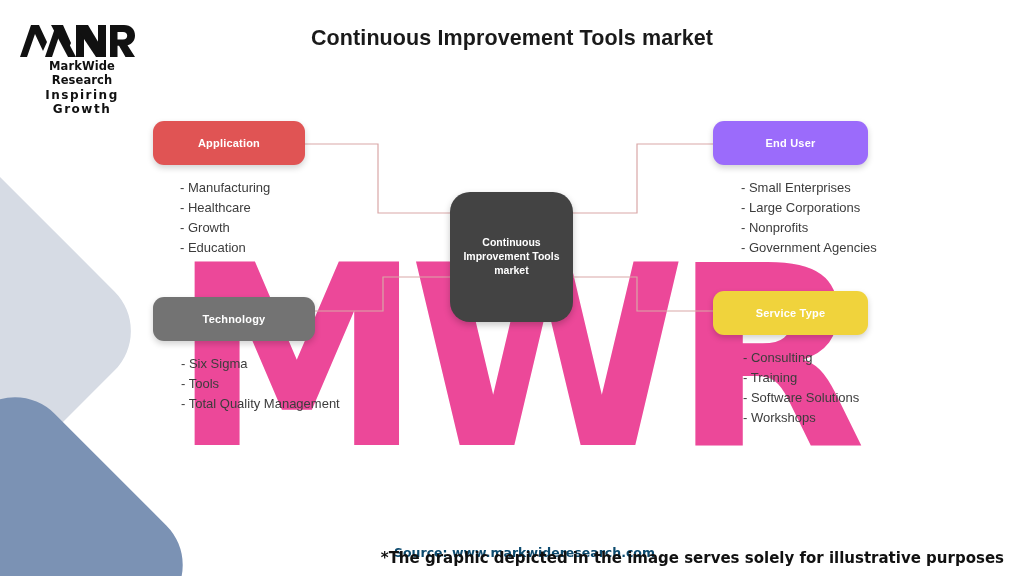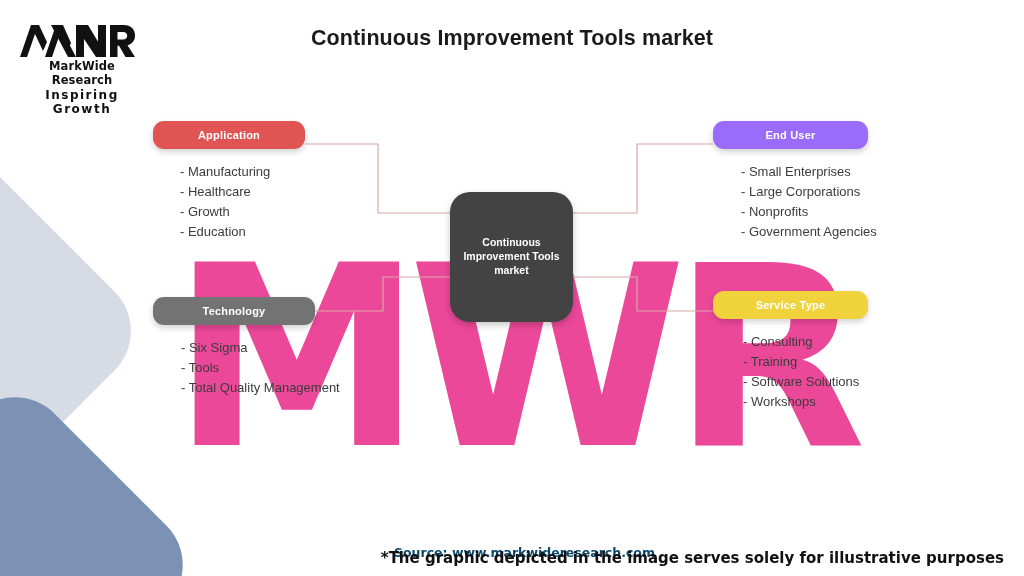--- a/index.html
+++ b/index.html
@@ -65,21 +65,21 @@
     z-index:3;
   }
   .center-node span{
     color:#fff;font-size:10.5px;font-weight:bold;line-height:1.32;
     text-align:center;padding:0 8px;
   }
 
   
   .branch{position:absolute;z-index:3;}
   .chip{
-    height:28px;border-radius:11px;
+    height:44px;border-radius:11px;
     display:flex;align-items:center;justify-content:center;
     box-shadow:0 3px 6px rgba(0,0,0,.18);
   }
   .chip span{
     color:#fff;font-size:11px;font-weight:bold;letter-spacing:.2px;
   }
   .items{margin-top:13px;}
   .items div{
     font-size:13px;color:#3c3c3c;line-height:1.55;white-space:nowrap;
   }

